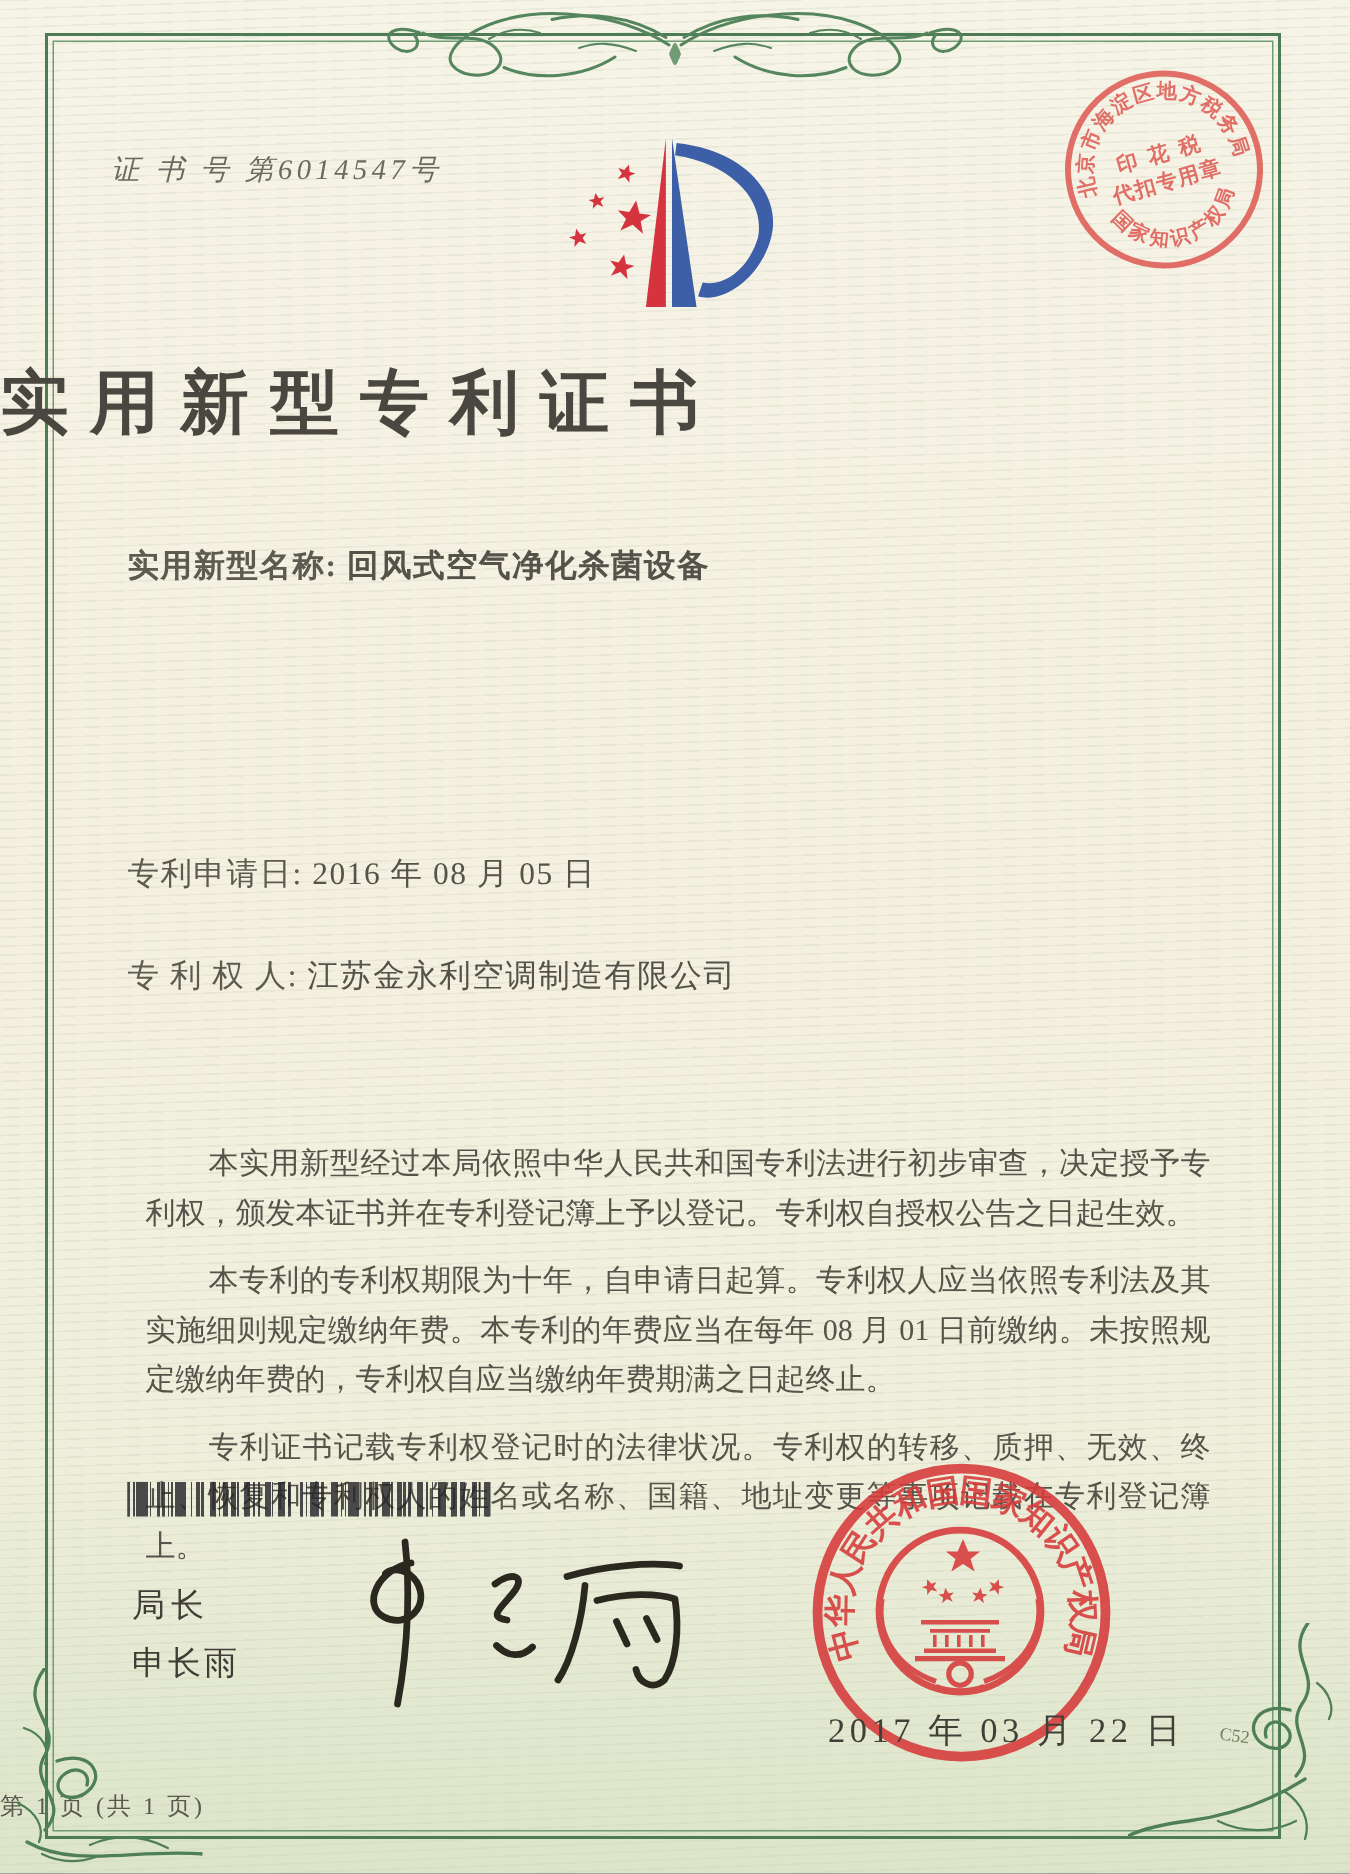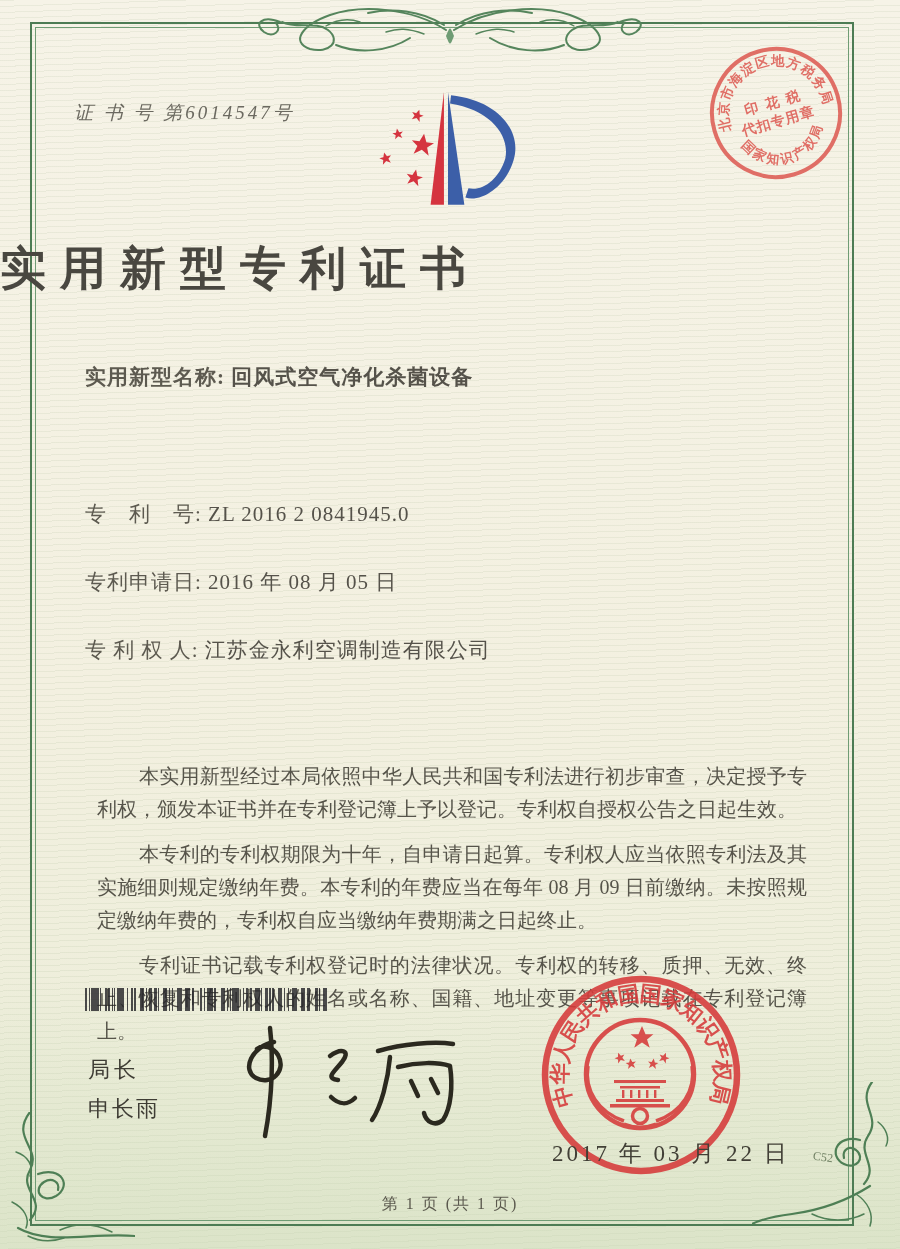--- a/index.html
+++ b/index.html
@@ -28,21 +28,21 @@
     background:
       repeating-linear-gradient(90deg,#26262a 0 2px,transparent 2px 4px,#26262a 4px 5px,transparent 5px 9px,#26262a 9px 13px,transparent 13px 15px,#26262a 15px 16px,transparent 16px 23px),
       repeating-linear-gradient(90deg,#26262a 0 1px,transparent 1px 6px,#26262a 6px 9px,transparent 9px 13px,#26262a 13px 14px,transparent 14px 20px,#26262a 20px 22px,transparent 22px 29px);
     opacity:.82;}
   .chief-title{left:88px;top:1055px;font-size:22px;letter-spacing:4px;color:#3f3d35;}
   .chief-name{left:88px;top:1094px;font-size:22px;letter-spacing:2px;color:#3f3d35;}
   .signature{left:212px;top:1022px;}
   .tax-stamp{left:701px;top:38px;}
   .office-seal{left:536px;top:970px;}
   .seal-date{left:552px;top:1138px;font-size:23px;letter-spacing:3px;color:#413f36;z-index:5;}
-  .footer-page{left:0;top:1194px;width:100%;text-align:center;font-size:16px;
+  .footer-page{left:0;top:1194px;width:100%;font-size:16px;
     letter-spacing:2px;color:#5b594e;}
   .corner-mark{left:813px;top:1150px;font-size:12px;color:#55684a;transform:rotate(8deg);opacity:.8;}
   .flourish-top{left:240px;top:0;}
   .flourish-bl{left:0;top:1112px;}
   .flourish-br{left:752px;top:1082px;}
   svg{display:block;}
 </style>
 </head>
 <body>
 
@@ -102,33 +102,30 @@
       <text x="75" y="69" text-anchor="middle" font-size="14" letter-spacing="2" fill="#dd5850" font-weight="bold">印 花 税</text>
       <text x="75" y="88" text-anchor="middle" font-size="14" letter-spacing="1" fill="#dd5850" font-weight="bold">代扣专用章</text>
     </g>
   </svg>
 
   <div class="abs title">实用新型专利证书</div>
 
   <div class="abs field" style="top:363px;font-weight:bold;">
     <span>实用新型名称</span><span>: </span><span class="val">回风式空气净化杀菌设备</span>
   </div>
-  <div class="abs field" style="top:500px;">
-    <span>专　利　号</span><span>: </span><span class="val">ZL 2016 2 0841945.0</span>
-  </div>
   <div class="abs field" style="top:568px;">
     <span>专利申请日</span><span>: </span><span class="val">2016 年 08 月 05 日</span>
   </div>
   <div class="abs field" style="top:636px;">
     <span>专 利 权 人</span><span>: </span><span class="val">江苏金永利空调制造有限公司</span>
   </div>
 
   <div class="abs paras">
     <p>本实用新型经过本局依照中华人民共和国专利法进行初步审查，决定授予专利权，颁发本证书并在专利登记簿上予以登记。专利权自授权公告之日起生效。</p>
-    <p>本专利的专利权期限为十年，自申请日起算。专利权人应当依照专利法及其实施细则规定缴纳年费。本专利的年费应当在每年 08 月 09 日前缴纳。未按照规定缴纳年费的，专利权自应当缴纳年费期满之日起终止。</p>
+    <p>本专利的专利权期限为十年，自申请日起算。专利权人应当依照专利法及其实施细则规定缴纳年费。本专利的年费应当在每年 08 月 01 日前缴纳。未按照规定缴纳年费的，专利权自应当缴纳年费期满之日起终止。</p>
     <p>专利证书记载专利权登记时的法律状况。专利权的转移、质押、无效、终止、恢复和专利权人的姓名或名称、国籍、地址变更等事项记载在专利登记簿上。</p>
   </div>
 
   <div class="abs barcode"></div>
 
   <div class="abs chief-title">局长</div>
   <div class="abs chief-name">申长雨</div>
 
   <svg class="abs signature" width="250" height="122" viewBox="0 0 250 122">
     <g stroke="#2b291f" stroke-width="4.5" fill="none" stroke-linecap="round" stroke-linejoin="round">

